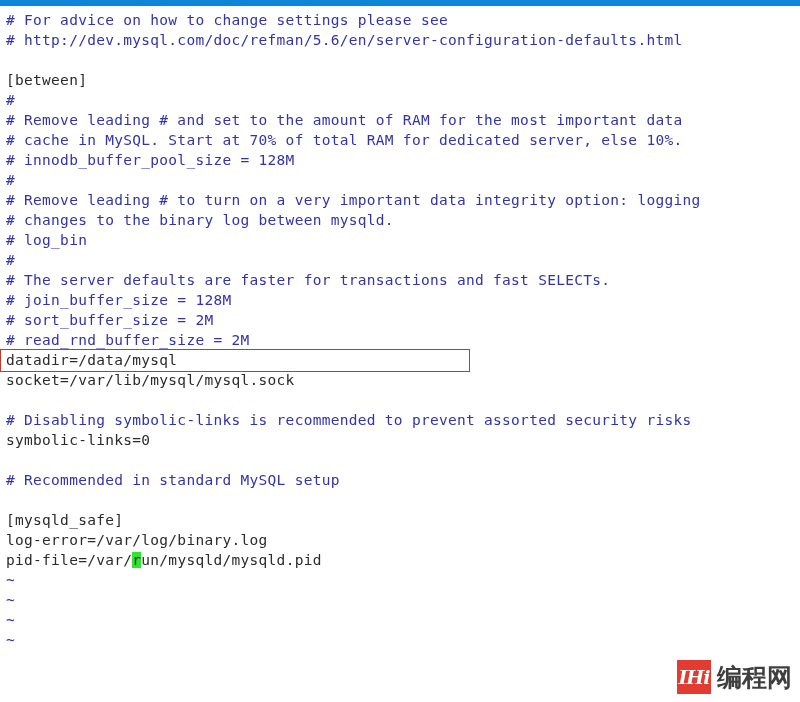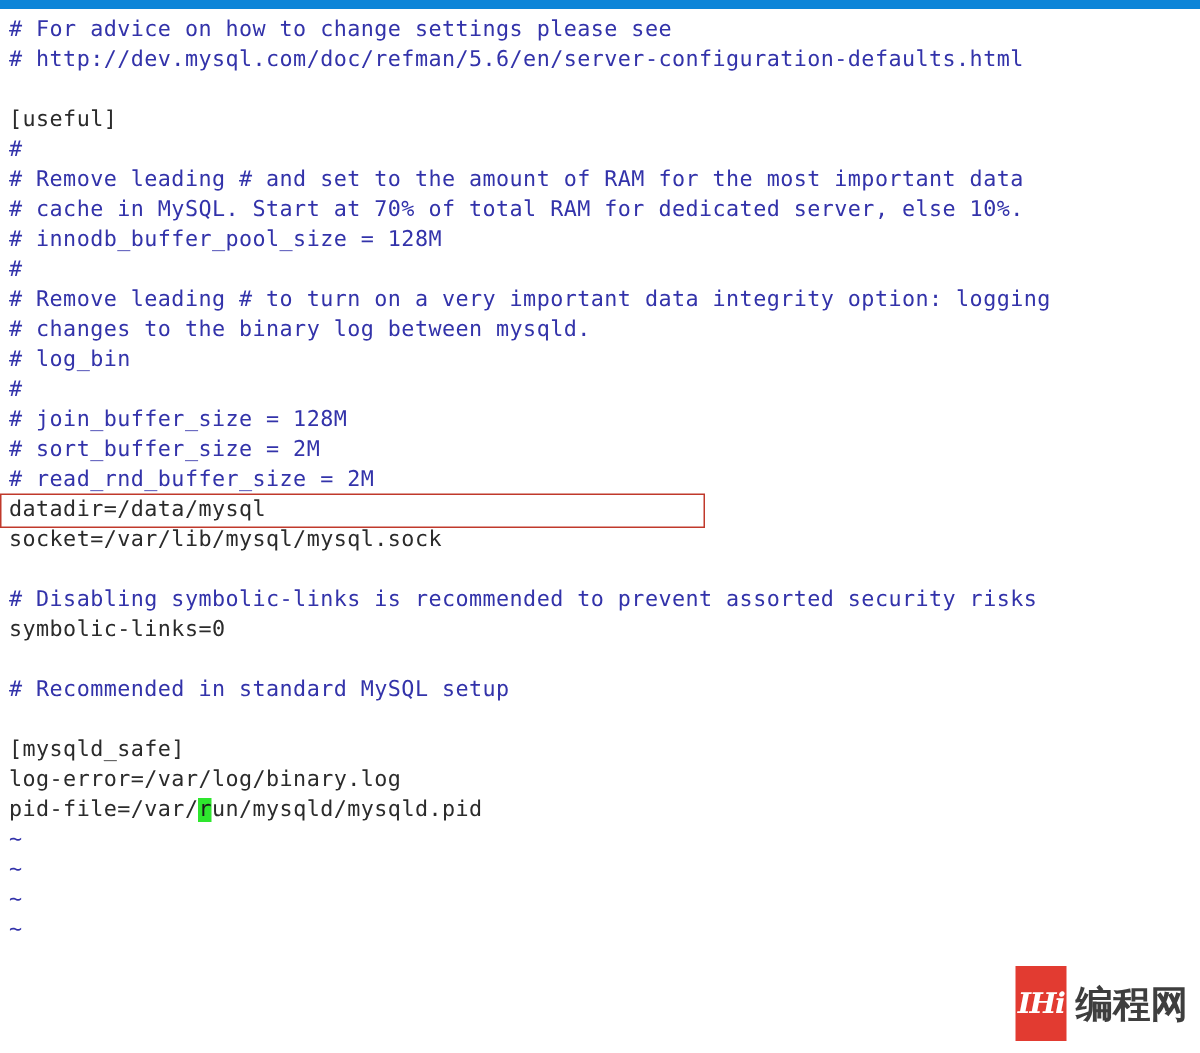--- a/index.html
+++ b/index.html
@@ -72,21 +72,21 @@
     position: absolute;
     right: 8px;
     bottom: 8px;
     display: flex;
     align-items: center;
     gap: 6px;
     opacity: 0.92;
   }
   #wm-logo {
     width: 34px;
-    height: 50px;
+    height: 34px;
     background: #e02b20;
     display: flex;
     align-items: center;
     justify-content: center;
     font-family: "DejaVu Serif", "Liberation Serif", serif;
     font-style: italic;
     font-weight: bold;
     font-size: 19px;
     color: #ffffff;
     letter-spacing: -1px;
@@ -101,30 +101,31 @@
 </style>
 </head>
 <body>
 
 <div id="top-bar"></div>
 
 <div id="editor">
     <div class="line comment"># For advice on how to change settings please see</div>
     <div class="line comment"># http://dev.mysql.com/doc/refman/5.6/en/server-configuration-defaults.html</div>
     <div class="line blank"></div>
-    <div class="line ">[useful]</div>
+    <div class="line ">[between]</div>
     <div class="line comment">#</div>
     <div class="line comment"># Remove leading # and set to the amount of RAM for the most important data</div>
     <div class="line comment"># cache in MySQL. Start at 70% of total RAM for dedicated server, else 10%.</div>
     <div class="line comment"># innodb_buffer_pool_size = 128M</div>
     <div class="line comment">#</div>
     <div class="line comment"># Remove leading # to turn on a very important data integrity option: logging</div>
     <div class="line comment"># changes to the binary log between mysqld.</div>
     <div class="line comment"># log_bin</div>
     <div class="line comment">#</div>
+    <div class="line comment"># The server defaults are faster for transactions and fast SELECTs.</div>
     <div class="line comment"># join_buffer_size = 128M</div>
     <div class="line comment"># sort_buffer_size = 2M</div>
     <div class="line comment"># read_rnd_buffer_size = 2M</div>
     <div class="line  boxed">datadir=/data/mysql</div>
     <div class="line ">socket=/var/lib/mysql/mysql.sock</div>
     <div class="line blank"></div>
     <div class="line comment"># Disabling symbolic-links is recommended to prevent assorted security risks</div>
     <div class="line ">symbolic-links=0</div>
     <div class="line blank"></div>
     <div class="line comment"># Recommended in standard MySQL setup</div>

